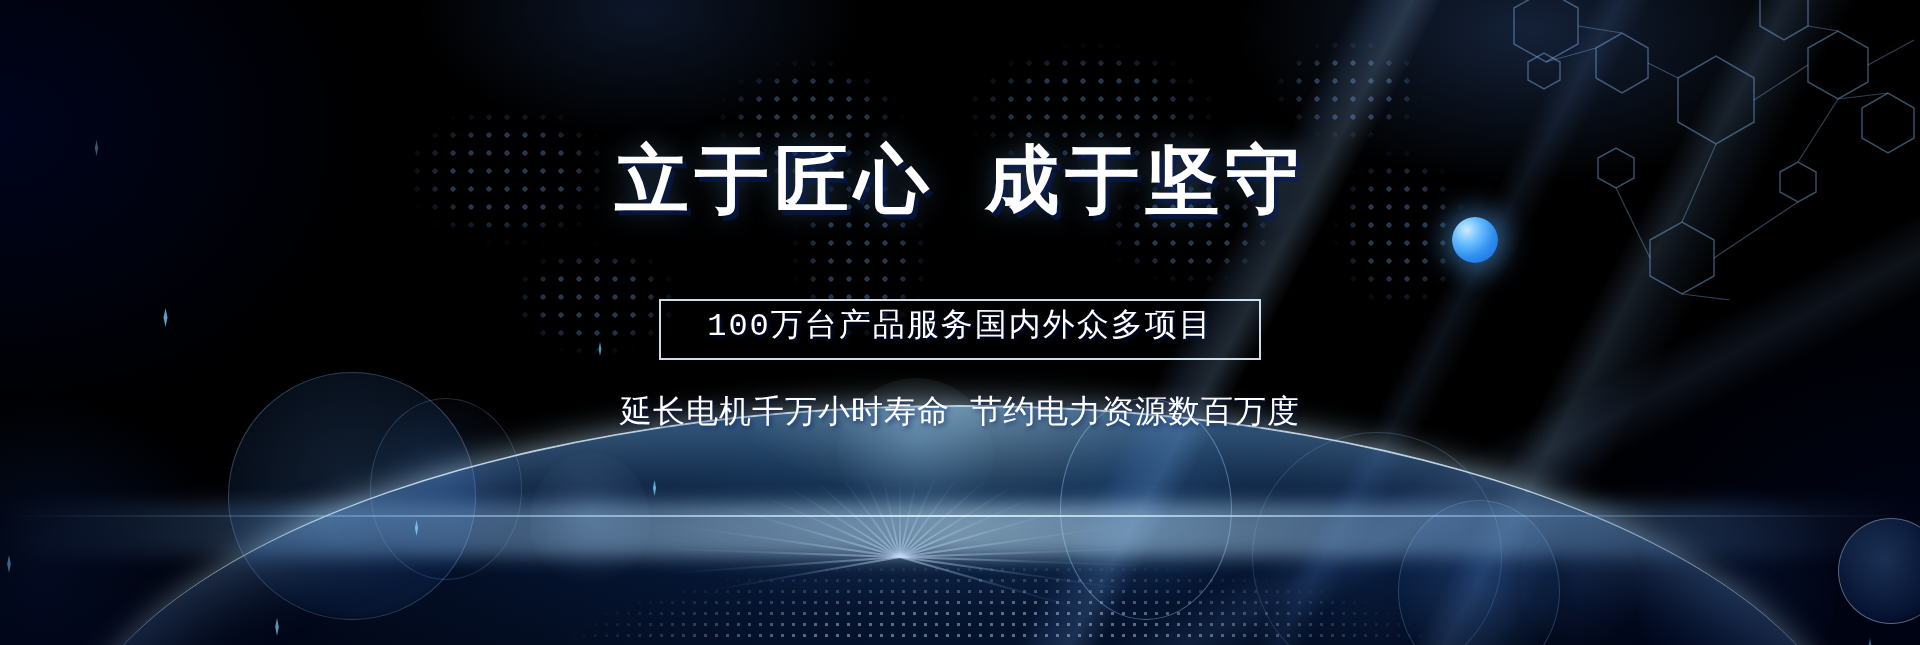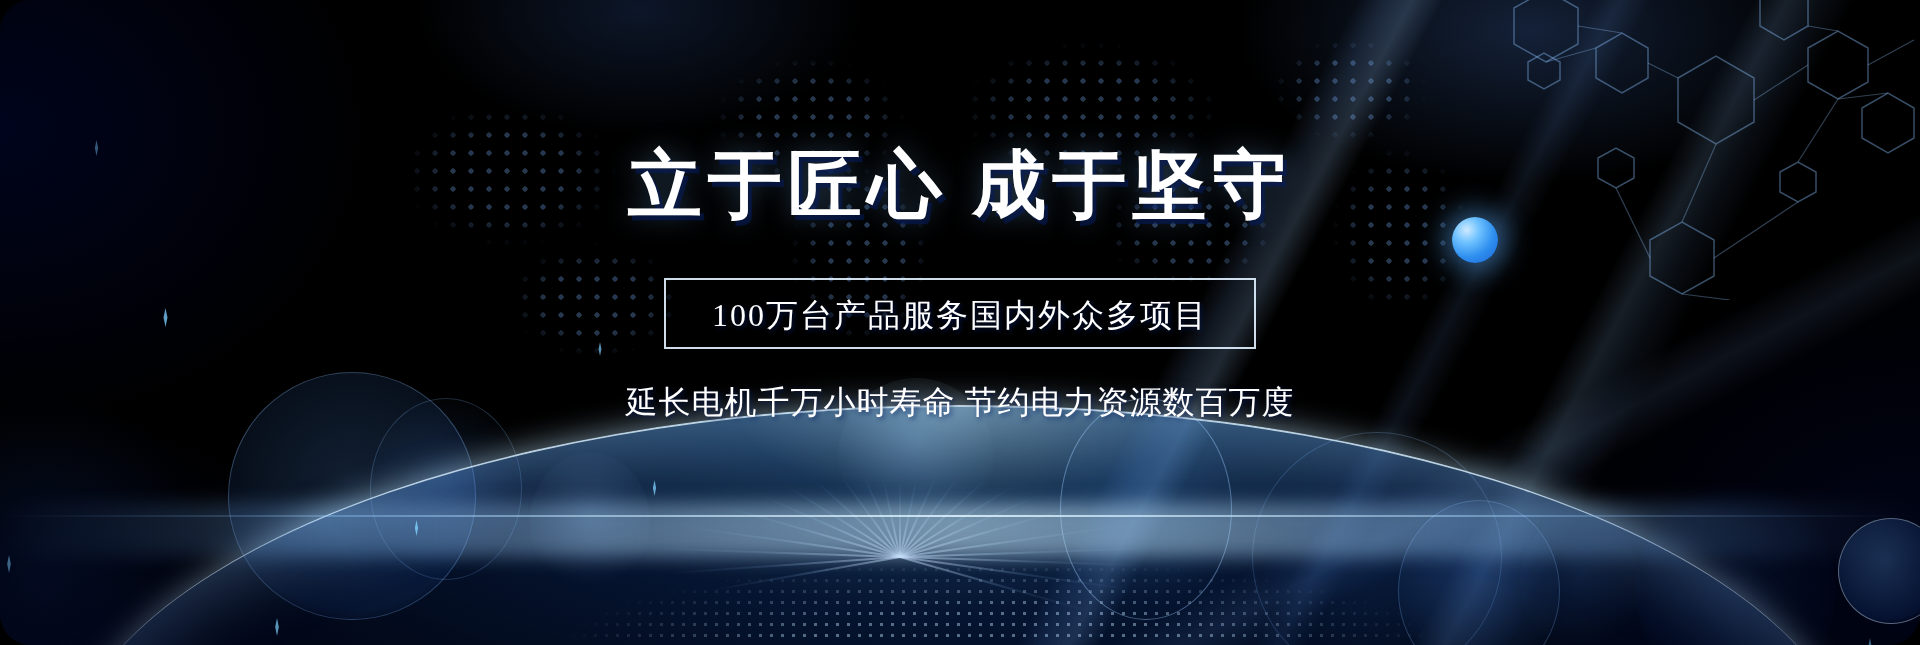--- a/index.html
+++ b/index.html
@@ -2,28 +2,27 @@
 <html><head>
 <meta charset="utf-8">
 <style>
   * { margin:0; padding:0; box-sizing:border-box; }
   html,body { background:#000; }
 
   #banner{
     position:relative;
     width:1920px; height:645px;
     overflow:hidden;
-    font-family:Liberation Serif, serif;
+    font-family:Liberation Mono, monospace;
     background:
       radial-gradient(ellipse 900px 520px at 48% 46%, rgba(30,95,225,0.85) 0%, rgba(18,64,190,0.45) 45%, rgba(6,26,96,0.0) 75%),
       radial-gradient(ellipse 1500px 900px at 50% 120%, #0a55d8 0%, #0a3bb0 30%, #062a86 55%, #04164f 80%),
       linear-gradient(100deg, #041038 0%, #0a2e92 22%, #0f3ec0 48%, #0a2f9c 72%, #061churn 100%),
       linear-gradient(100deg, #04103a 0%, #0a2e92 22%, #1040c4 48%, #0a2f9c 74%, #05143f 100%);
     background-blend-mode:screen, normal, normal, normal;
-    border-radius:31px;
   }
 
   
   .layer{ position:absolute; inset:0; pointer-events:none; }
 
   
   #dotmap{
     left:390px; top:0px; width:1130px; height:400px;
     position:absolute;
     background-image:radial-gradient(circle, rgba(125,180,255,0.34) 2.4px, rgba(0,0,0,0) 2.9px);
@@ -142,23 +141,23 @@
     position:absolute; inset:0; z-index:40;
     display:flex; flex-direction:column; align-items:center;
   }
   #headline{
     margin-top:148px;
     font-size:74px; line-height:1.0; font-weight:bold; color:#ffffff;
     letter-spacing:6px; white-space:nowrap;
     text-shadow:4px 5px 0 rgba(5,28,95,0.55), 0 0 26px rgba(120,190,255,0.35);
   }
   #tagbox{
-    margin-top:56px;
+    margin-top:77px;
     border:2px solid rgba(225,240,255,0.92);
-    padding:18px 46px 14px;
+    padding:8px 46px 14px;
     display:flex; align-items:center; justify-content:center;
   }
   #tagbox-text{
     font-size:32px; line-height:1.1; color:#ffffff; letter-spacing:2px; white-space:nowrap;
     text-shadow:2px 2px 4px rgba(5,28,95,0.65);
   }
   #subline{
     margin-top:36px;
     font-size:32px; line-height:1.1; color:#ffffff; letter-spacing:1px; white-space:nowrap;
     text-shadow:2px 2px 5px rgba(5,28,95,0.7);

